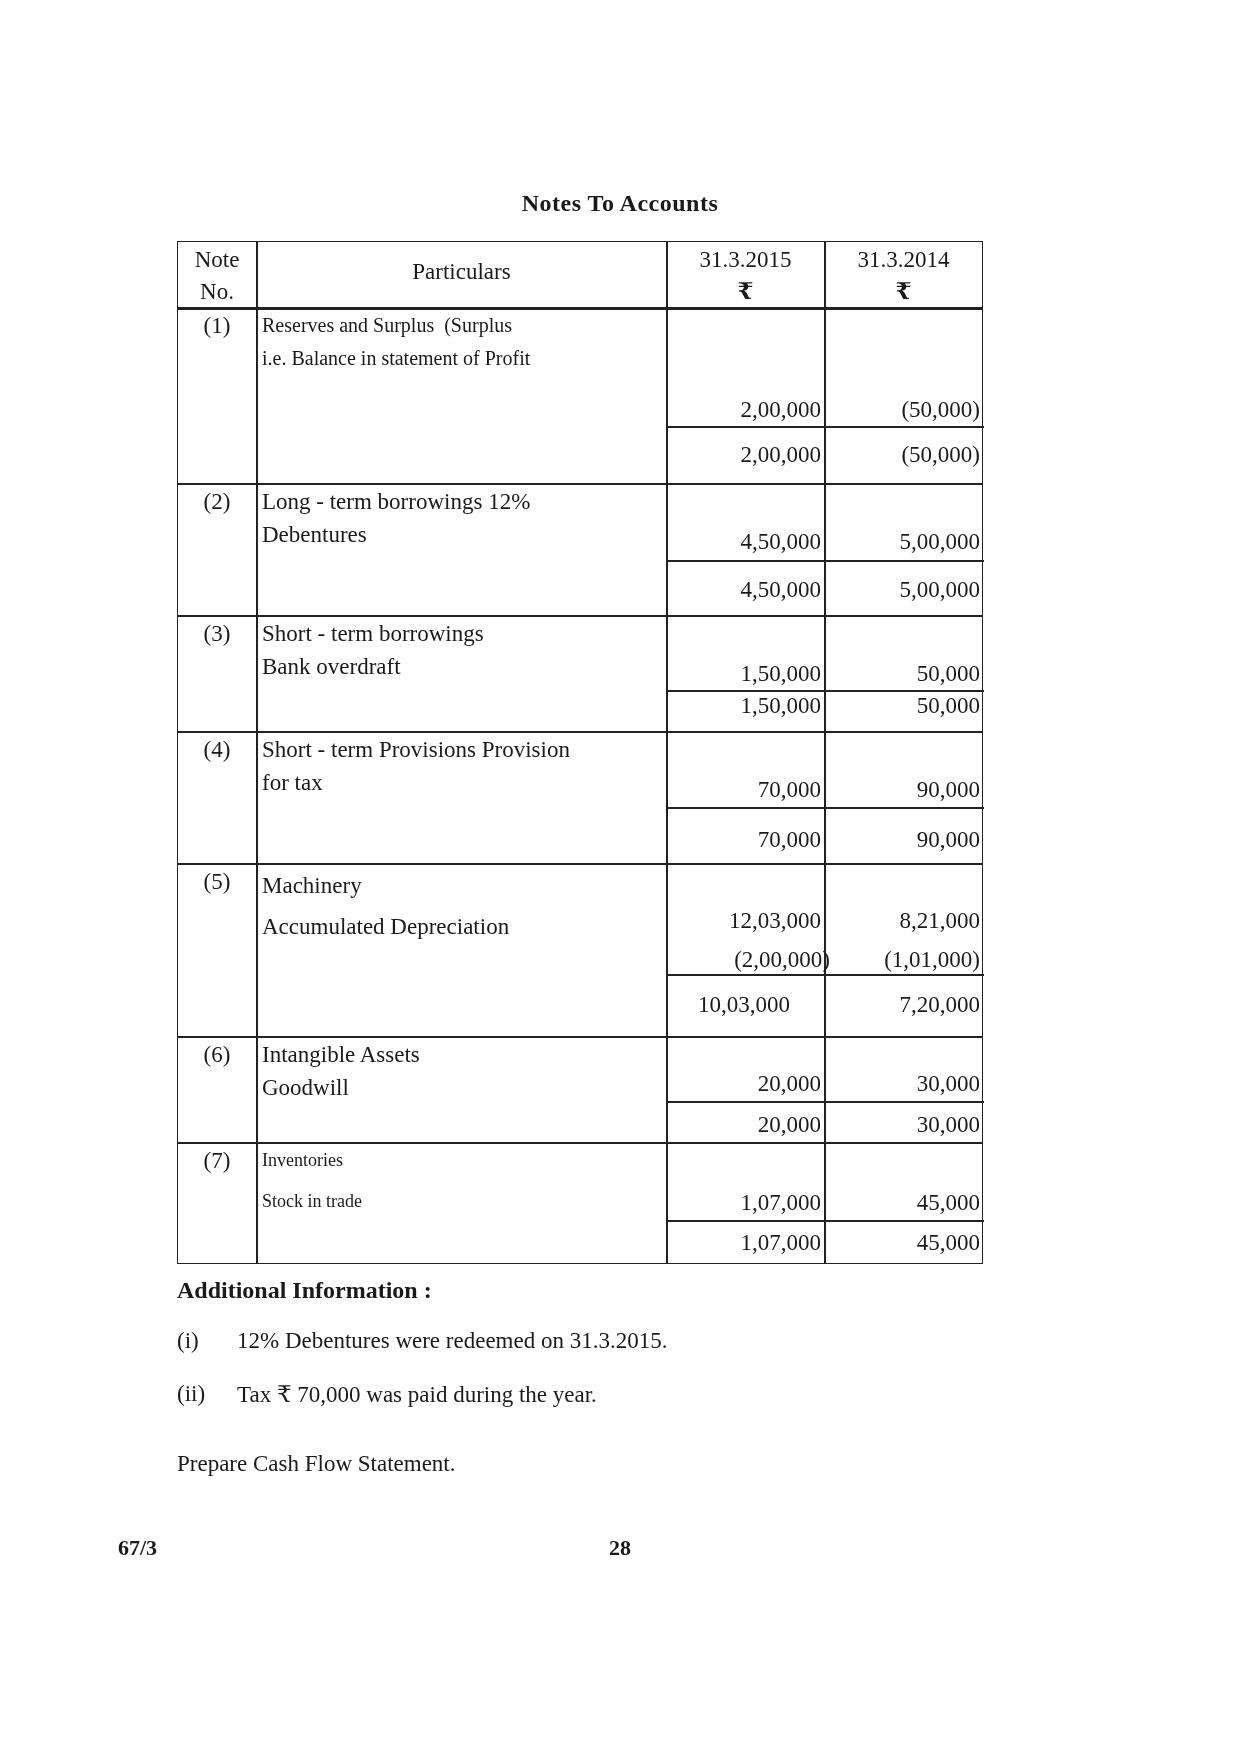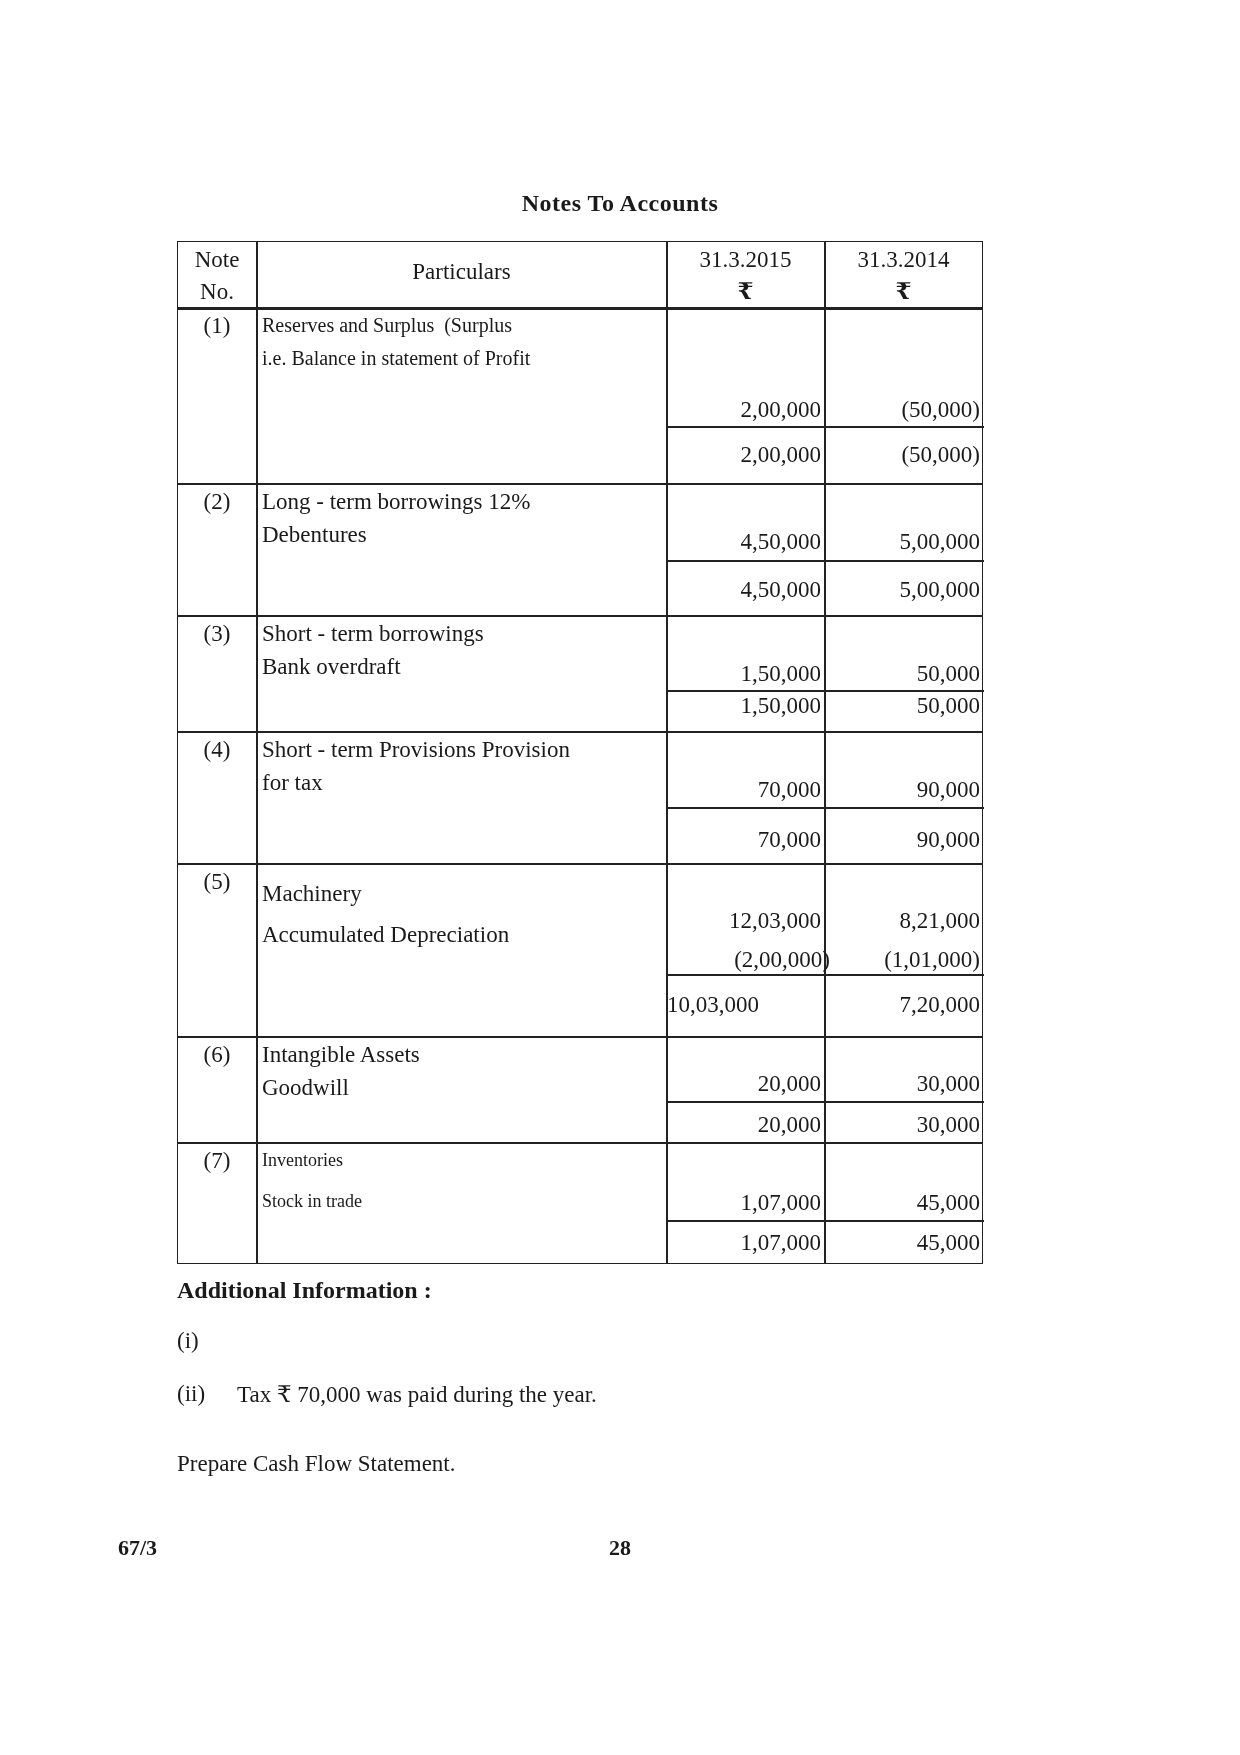--- a/index.html
+++ b/index.html
@@ -91,29 +91,29 @@
     <div class="abs" style="left:647px; top:44px; width:155px; text-align:right; font-size:23px;">90,000</div>
     <div class="abs" style="left:489px; top:74px; width:317px; height:1.5px; background:#222;"></div>
     <div class="abs" style="left:489px; top:94px; width:154px; text-align:right; font-size:23px;">70,000</div>
     <div class="abs" style="left:647px; top:94px; width:155px; text-align:right; font-size:23px;">90,000</div>
   </div>
   <div class="abs" style="left:0; top:621px; width:100%; height:2px; background:#222;"></div>
 
   <div class="abs" style="left:0; top:623px; width:100%;">
     <div class="abs" style="left:0; top:0; width:78px; text-align:center; font-size:23px; line-height:33px;">(5)</div>
     <div class="abs" style="left:84px; top:0; width:400px; font-size:23px; line-height:41px;">
-      <div style="margin-top:8px;">Machinery</div>
+      <div style="">Machinery</div>
       <div>Accumulated Depreciation</div>
     </div>
     <div class="abs" style="left:489px; top:43px; width:154px; text-align:right; font-size:23px;">12,03,000</div>
     <div class="abs" style="left:647px; top:43px; width:155px; text-align:right; font-size:23px;">8,21,000</div>
     <div class="abs" style="left:489px; top:82px; width:154px; text-align:right; font-size:23px;padding-left:9px;">(2,00,000)</div>
     <div class="abs" style="left:647px; top:82px; width:155px; text-align:right; font-size:23px;">(1,01,000)</div>
     <div class="abs" style="left:489px; top:109px; width:317px; height:2px; background:#222;"></div>
-    <div class="abs" style="left:489px; top:127px; width:154px; text-align:left; font-size:23px;">10,03,000</div>
+    <div class="abs" style="left:489px; top:127px; width:154px; text-align:center; font-size:23px;">10,03,000</div>
     <div class="abs" style="left:647px; top:127px; width:155px; text-align:right; font-size:23px;">7,20,000</div>
   </div>
   <div class="abs" style="left:0; top:794px; width:100%; height:2px; background:#222;"></div>
 
   <div class="abs" style="left:0; top:796px; width:100%;">
     <div class="abs" style="left:0; top:0; width:78px; text-align:center; font-size:23px; line-height:33px;">(6)</div>
     <div class="abs" style="left:84px; top:0; width:400px; font-size:23px; line-height:33px;">
       <div>Intangible Assets</div>
       <div>Goodwill</div>
     </div>
@@ -136,20 +136,21 @@
     <div class="abs" style="left:489px; top:76px; width:317px; height:1.5px; background:#222;"></div>
     <div class="abs" style="left:489px; top:86px; width:154px; text-align:right; font-size:23px;">1,07,000</div>
     <div class="abs" style="left:647px; top:86px; width:155px; text-align:right; font-size:23px;">45,000</div>
   </div>
 </div>
 
 <div class="abs addl-head">Additional Information :</div>
 
 <div class="abs item" style="left:177px; top:1328px; width:800px; height:30px;">
   <span class="num">(i)</span>
+  <span class="txt">12% Debentures were redeemed on 31.3.2015.</span>
 </div>
 <div class="abs item" style="left:177px; top:1381px; width:800px; height:30px;">
   <span class="num">(ii)</span>
   <span class="txt">Tax ₹ 70,000 was paid during the year.</span>
 </div>
 
 <div class="abs item" style="left:177px; top:1435px;margin-top:16px;">Prepare Cash Flow Statement.</div>
 
 <div class="abs footer-code">67/3</div>
 <div class="abs footer-page">28</div>

